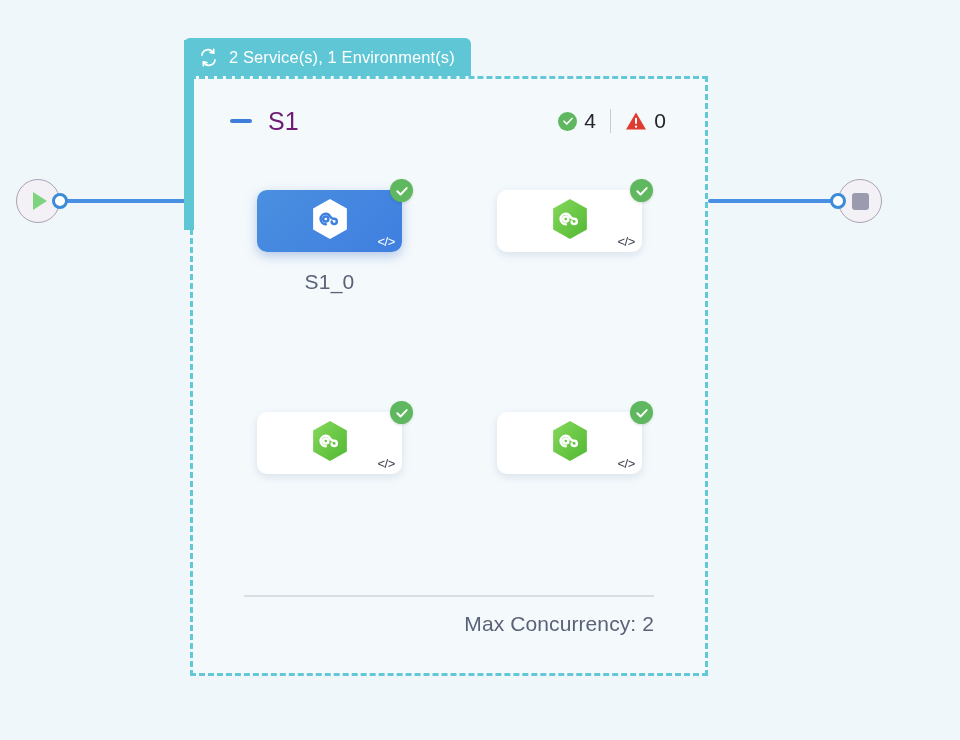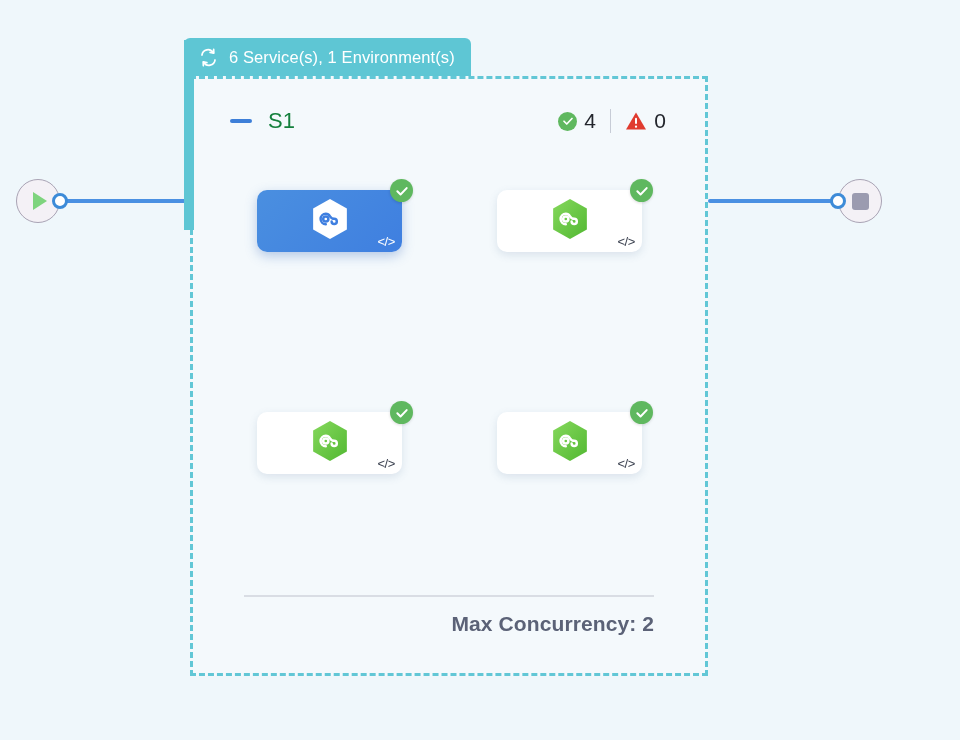--- a/index.html
+++ b/index.html
@@ -130,22 +130,22 @@
   .collapse-dash {
     width: 22px;
     height: 4px;
     border-radius: 2px;
     background: #3d7fd8;
     margin-right: 16px;
     flex: 0 0 auto;
   }
 
   #group-name {
-    font-size: 22px;
-    color: #15803d;
+    font-size: 25px;
+    color: #701a75;
     letter-spacing: .2px;
   }
 
   #status-cluster {
     margin-left: auto;
     display: flex;
     align-items: center;
     gap: 10px;
   }
   .status-item {
@@ -241,21 +241,21 @@
     height: 1.5px;
     background: #d9dde4;
   }
   #max-concurrency {
     position: absolute;
     left: 244px;
     top: 612px;
     width: 410px;
     text-align: right;
     font-size: 21px;
-    font-weight: bold;
+    font-weight: normal;
     color: #5b6277;
     letter-spacing: .1px;
   }
 </style>
 </head>
 <body>
 
 <div id="canvas">
 
   <div class="edge edge-left"></div>
@@ -277,21 +277,21 @@
 
   <div id="group-tab">
     <span>
       <svg width="21" height="21" viewBox="0 0 24 24" fill="none" stroke="#ffffff" stroke-width="1.9" stroke-linecap="round" stroke-linejoin="round">
         <path d="M4.5 9.2 A7 7 0 0 1 17.5 6.6"></path>
         <polyline points="17.9,2.6 18.1,7.0 13.8,6.2"></polyline>
         <path d="M19.5 14.8 A7 7 0 0 1 6.5 17.4"></path>
         <polyline points="6.1,21.4 5.9,17.0 10.2,17.8"></polyline>
       </svg>
     </span>
-    <span>6 Service(s), 1 Environment(s)</span>
+    <span>2 Service(s), 1 Environment(s)</span>
   </div>
 
   <div id="group-header">
     <div class="collapse-dash"></div>
     <div id="group-name">S1</div>
 
     <div id="status-cluster">
       <div class="status-item">
         <span class="badge-ok">
           <svg width="12" height="12" viewBox="0 0 24 24" fill="none" stroke="#ffffff" stroke-width="3.4" stroke-linecap="round" stroke-linejoin="round">
@@ -325,20 +325,21 @@
           <circle cx="19.6" cy="24" r="2.7" fill="none" stroke="#3f7fe0" stroke-width="2.6"></circle>
         </svg>
       </span>
       <span class="ok-badge">
         <svg width="14" height="14" viewBox="0 0 24 24" fill="none" stroke="#ffffff" stroke-width="3.4" stroke-linecap="round" stroke-linejoin="round">
           <polyline points="4,12.5 9.5,18 20,7"></polyline>
         </svg>
       </span>
       <span class="code-glyph">&lt;/&gt;</span>
     </div>
+    <div class="node-label">S1_0</div>
   </div>
 
   <div class="node" id="node-s1-1">
     <div class="node-card plain">
       <span class="hex-logo">
         <svg width="46" height="46" viewBox="0 0 48 48">
           <defs>
             <linearGradient id="gh1" x1="0" y1="0" x2="1" y2="1">
               <stop offset="0%" stop-color="#85d85c"></stop>
               <stop offset="100%" stop-color="#52b832"></stop>

